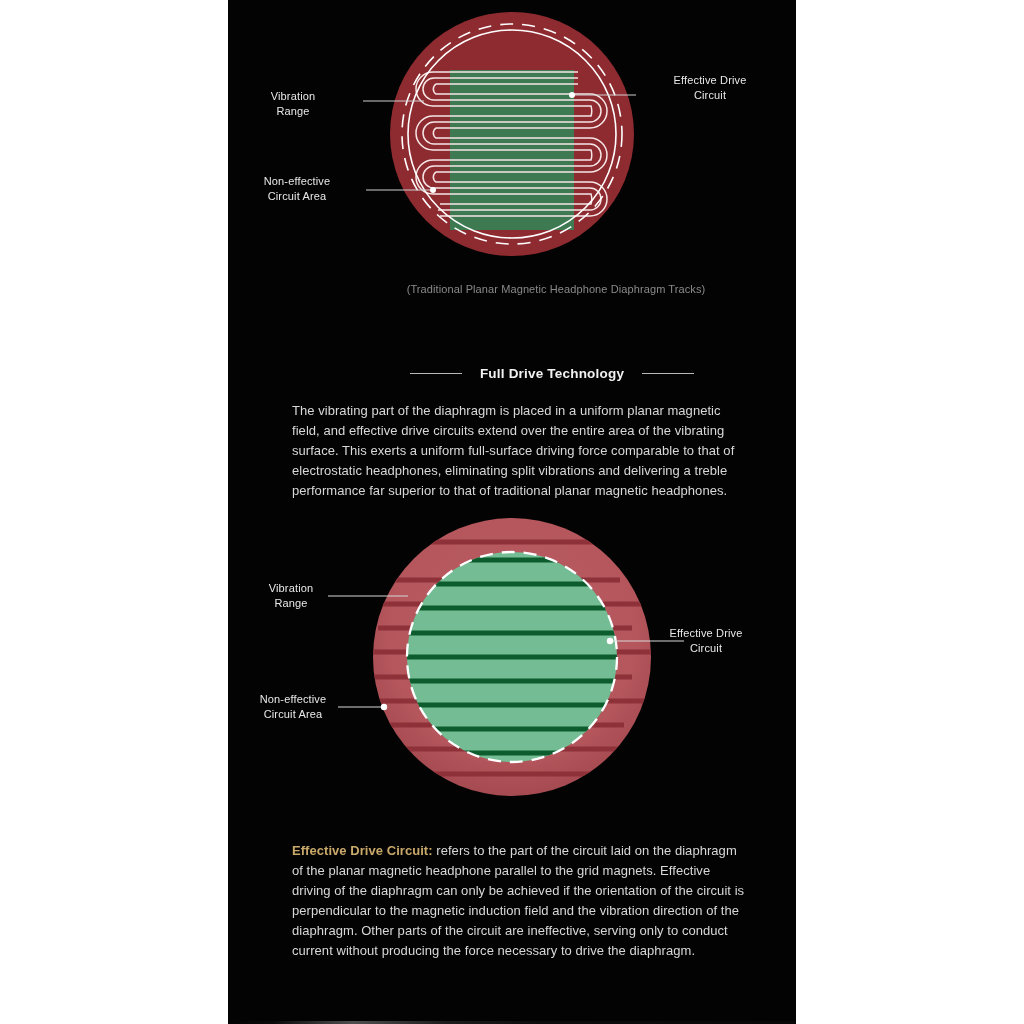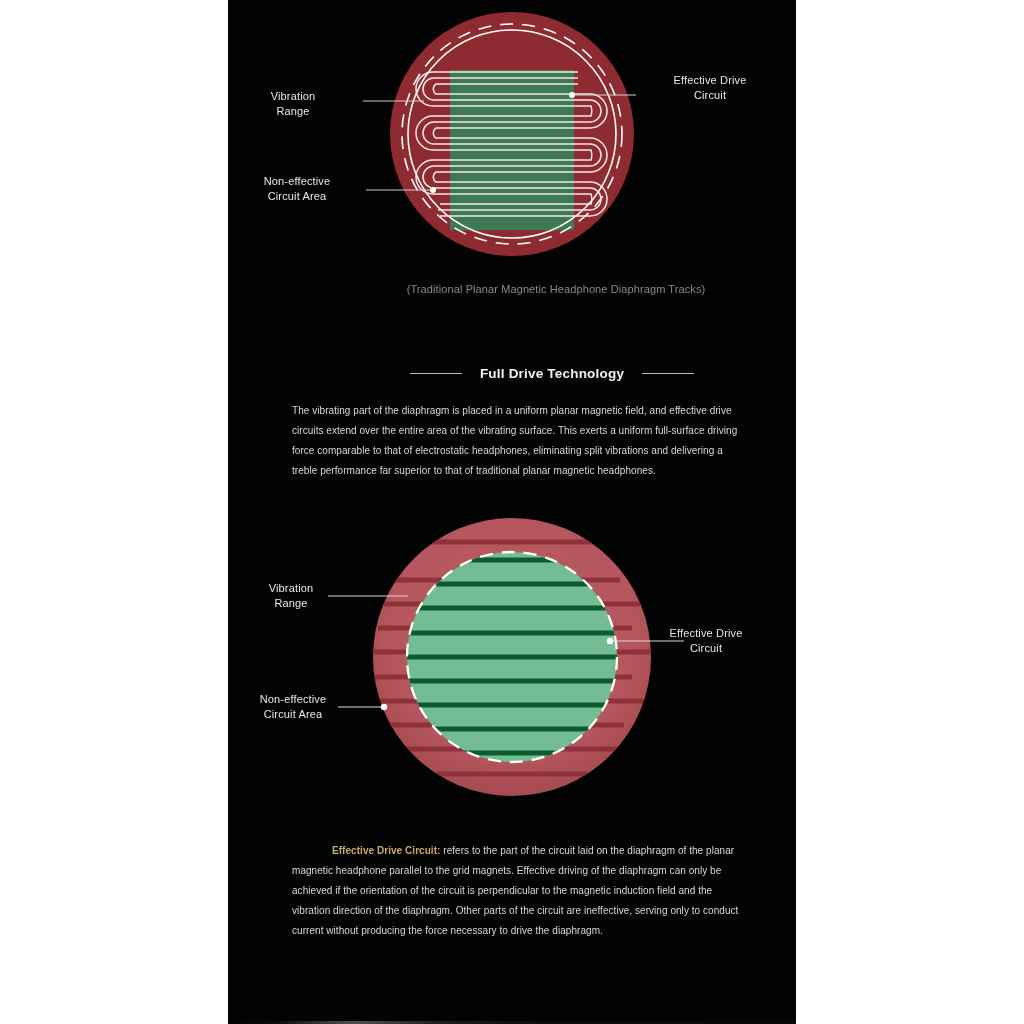--- a/index.html
+++ b/index.html
@@ -52,26 +52,26 @@
   #headingRow .htxt{
     color:#f2f2f2;font-size:13.5px;font-weight:bold;letter-spacing:.2px;
     white-space:nowrap;
   }
 
   
   .para{
     position:absolute;
     left:64px;width:458px;
     color:#d8d8d8;
-    font-size:10px;
+    font-size:13px;
     line-height:20px;
     letter-spacing:.05px;
     text-align:left;
   }
-  .para .gold{color:#c9a96a;font-weight:bold;margin-left:40px;}
+  .para .gold{color:#c9a96a;font-weight:bold;}
 
   
   #bottomSliver{
     position:absolute;left:0;bottom:0;width:568px;height:3px;
     background:linear-gradient(90deg,rgba(255,255,255,0) 0%,rgba(255,255,255,.03) 8%,rgba(255,255,255,.30) 22%,rgba(255,255,255,.10) 38%,rgba(255,255,255,.04) 55%,rgba(255,255,255,.02) 100%);
   }
 </style>
 </head>
 <body>
 

